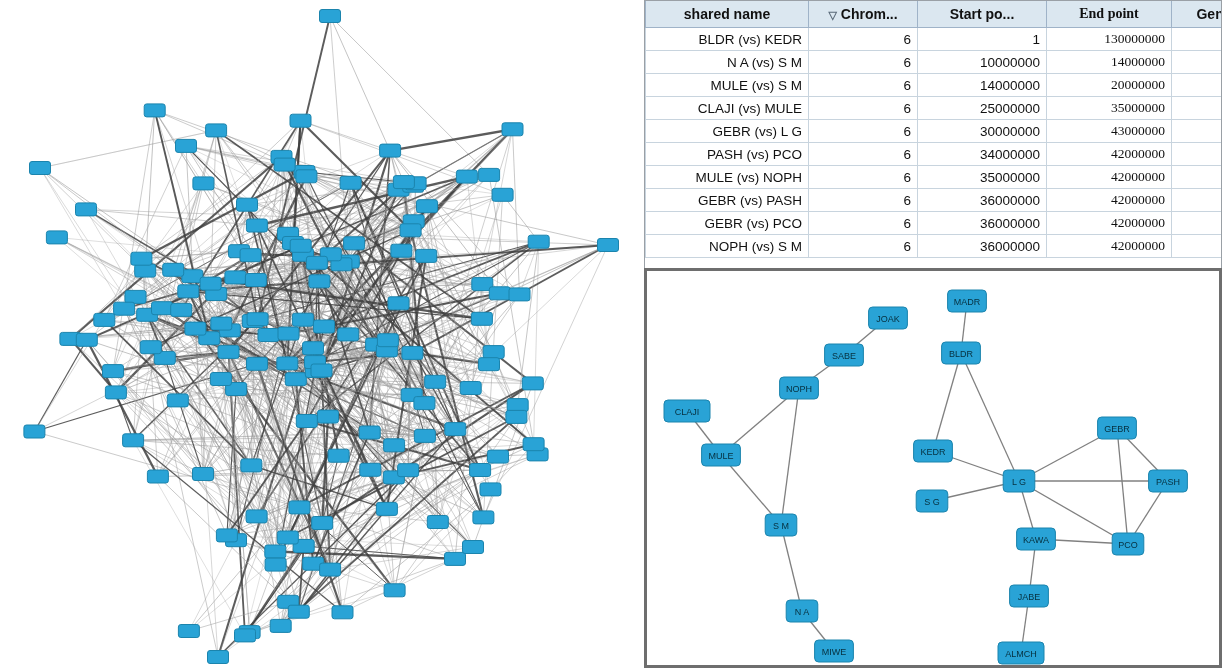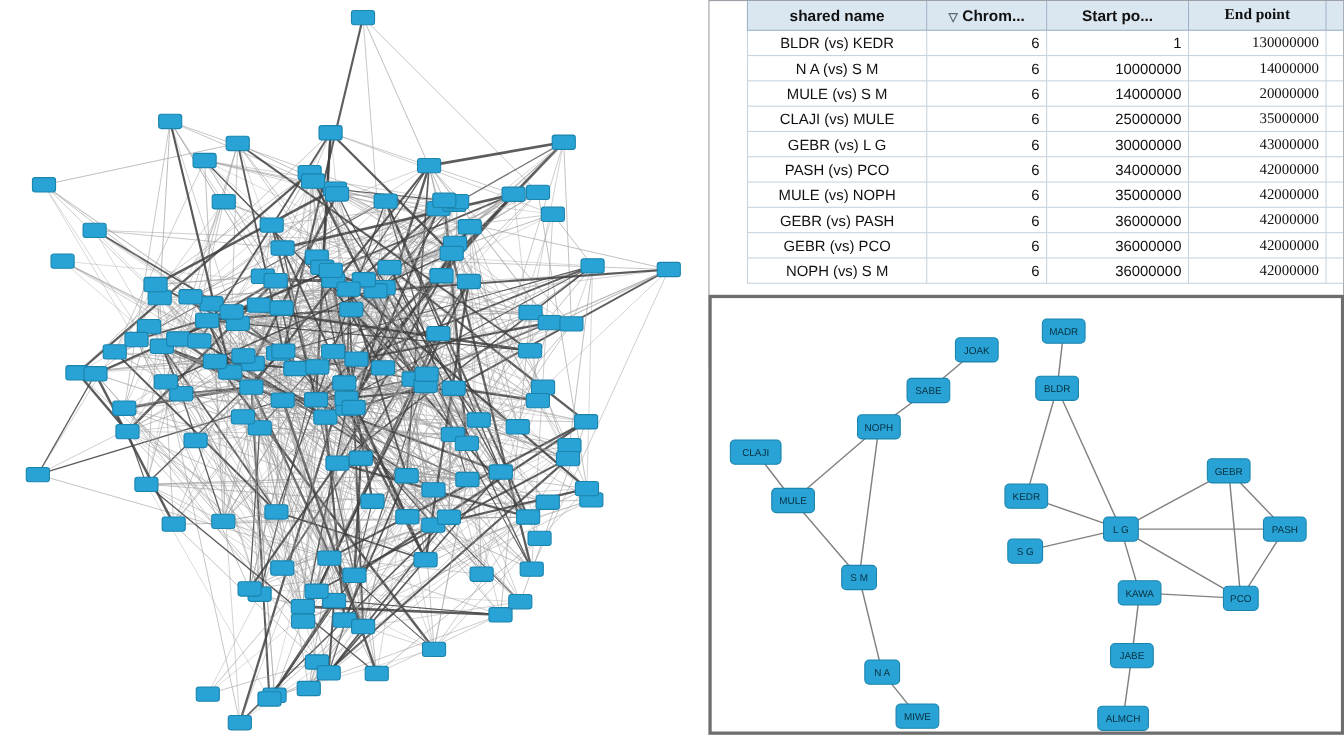--- a/index.html
+++ b/index.html
@@ -9,29 +9,29 @@
   
   #net-large{position:absolute;left:0;top:0;width:640px;height:669px;background:#ffffff;}
   #net-large svg{display:block;}
 
   
   #right-col{position:absolute;left:644px;top:0;width:578px;height:669px;}
 
   
   #table-panel{position:absolute;left:0;top:0;width:578px;height:334px;
                background:#ffffff;border:1px solid #9aa0a6;box-sizing:border-box;
-               overflow:hidden;padding-left:34px;}
+               overflow:hidden;}
   table.grid{border-collapse:collapse;width:100%;table-layout:fixed;
              font-size:13.5px;color:#111;}
   table.grid th{background:#dbe7f0;border:1px solid #9fb3c8;border-top:none;
                 height:26px;font-weight:bold;padding:0 6px;white-space:nowrap;
                 text-align:center;font-size:14px;}
   table.grid td{border:1px solid #c8d4de;height:22px;padding:0 6px;
                 white-space:nowrap;background:#fff;}
-  .c-name{width:150px;text-align:center;}
+  .c-name{width:150px;text-align:right;}
   .c-chr{width:96px;text-align:right;margin-top:43px;}
   .c-start{width:116px;text-align:right;margin-top:43px;}
   .c-end{width:112px;text-align:right;font-family:Liberation Serif, serif;}
   .c-gen{width:100px;text-align:right;}
   .th-filter{display:inline-block;margin-right:4px;color:#5b6b7a;font-size:11px;
              vertical-align:middle;}
 
   
   #net-small{position:absolute;left:0;top:268px;width:578px;height:400px;
              background:#ffffff;border:3px solid #6e6e6e;box-sizing:border-box;}

